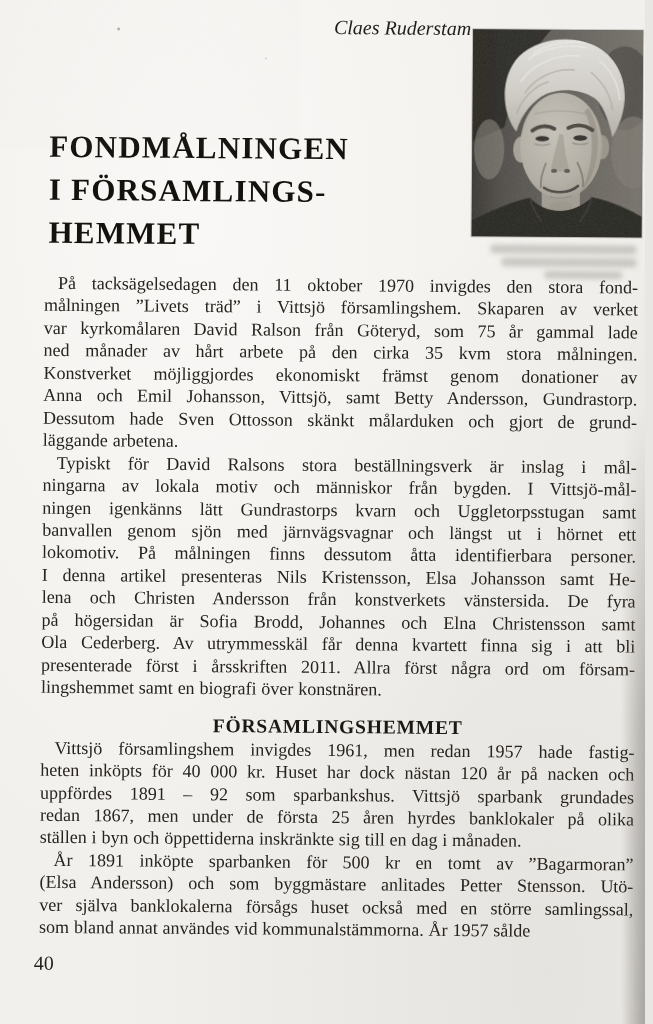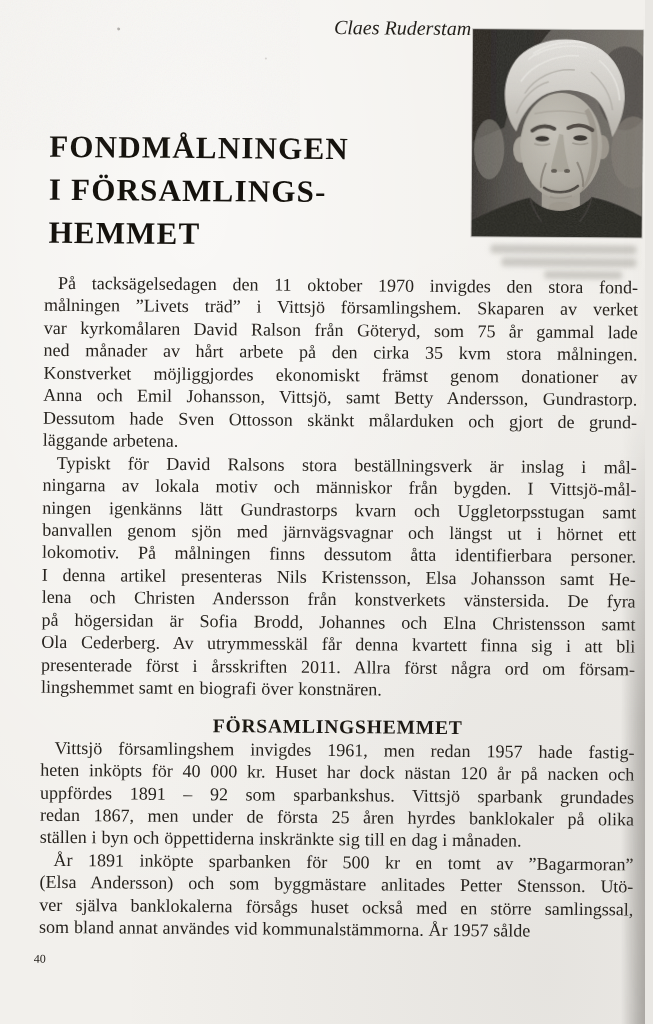--- a/index.html
+++ b/index.html
@@ -61,21 +61,21 @@
   .line.first{text-indent:14px;}
   .line.plast{text-align-last:left;-moz-text-align-last:left;}
   .section-heading{
     margin-top:14px;height:24px;line-height:24px;
     text-align:center;font-weight:bold;font-size:19.5px;letter-spacing:0.8px;
     color:#1c1914;
   }
 
   .page-number{
     position:absolute;left:38px;top:954px;
-    font-size:12px;color:#26221d;
+    font-size:20px;color:#26221d;
   }
 
   .gutter-shadow{
     position:absolute;top:0;right:0;width:24px;height:100%;pointer-events:none;
     background:linear-gradient(to right, rgba(105,102,97,0) 0%, rgba(105,102,97,0.38) 70%, rgba(118,114,109,0.55) 100%);
     -webkit-mask-image:linear-gradient(to bottom, rgba(0,0,0,0) 0%, rgba(0,0,0,0.05) 40%, rgba(0,0,0,0.85) 70%, #000 100%);
             mask-image:linear-gradient(to bottom, rgba(0,0,0,0) 0%, rgba(0,0,0,0.05) 40%, rgba(0,0,0,0.85) 70%, #000 100%);
   }
   .paper-grain{position:absolute;inset:0;pointer-events:none;opacity:0.05;}
 </style>

